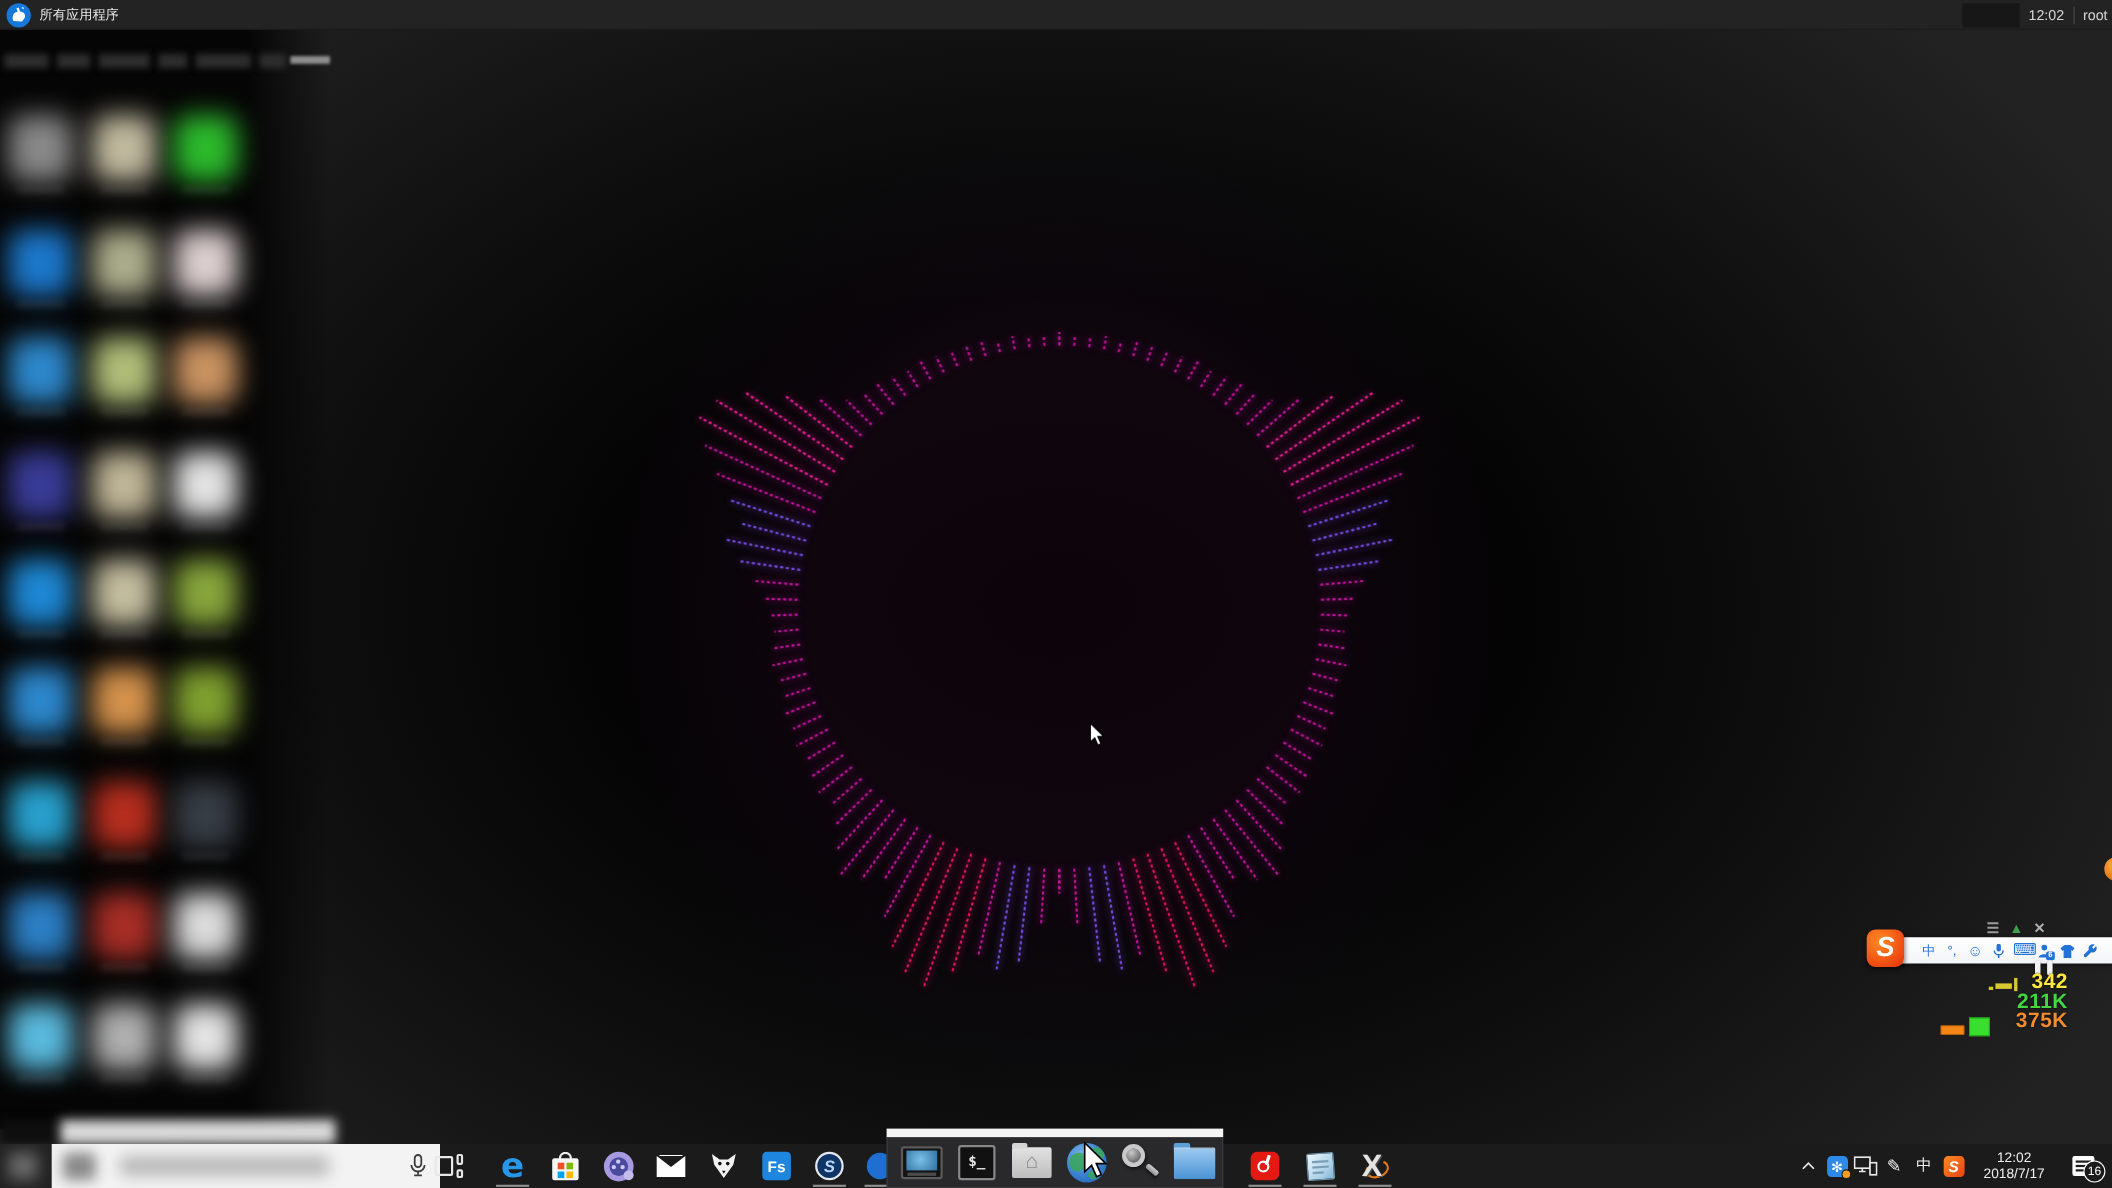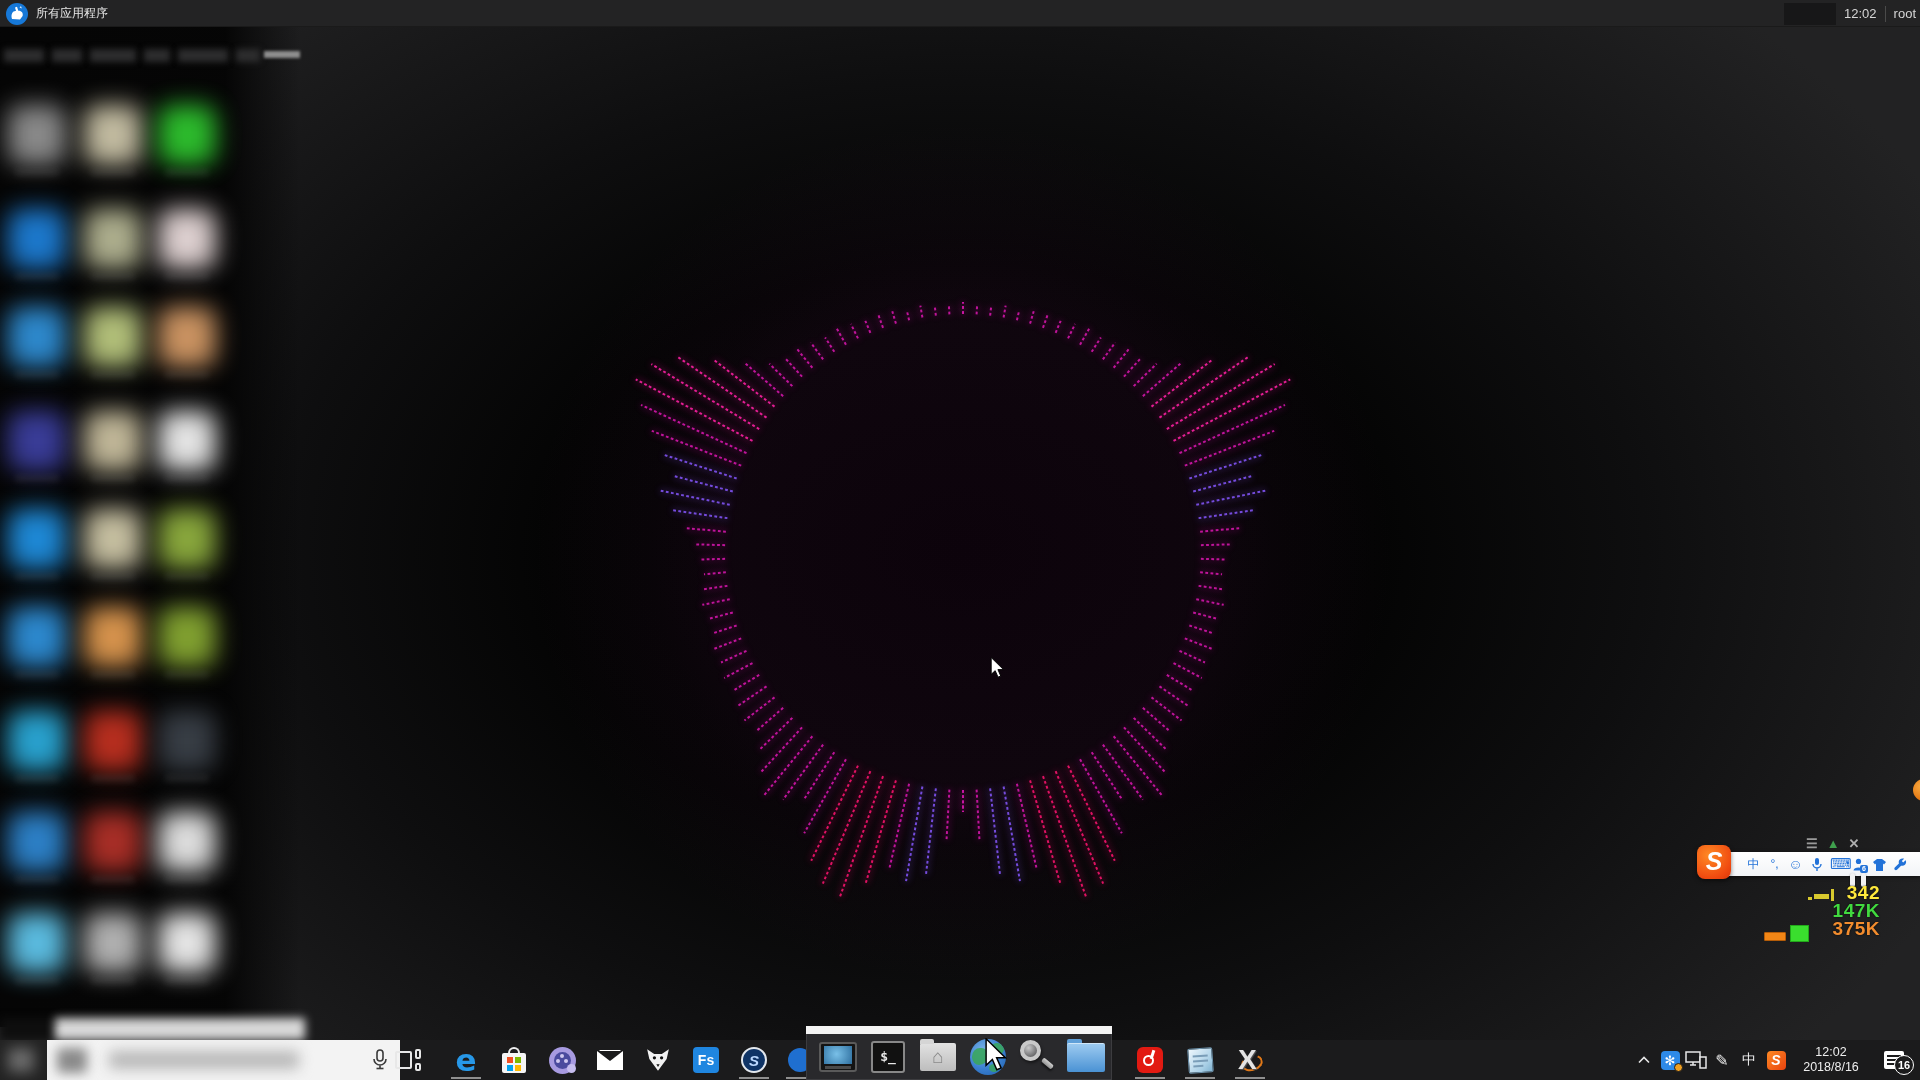--- a/index.html
+++ b/index.html
@@ -114,21 +114,21 @@
   #tview-ic .r2 { position:absolute; right:0; top:0px; width:6px; height:10px; border:2px solid #e8e8e8; border-radius:2px;}
   #tview-ic .r3 { position:absolute; right:0; bottom:0px; width:6px; height:8px; border:2px solid #e8e8e8; border-radius:2px;}
 
   
   .tray-item { position:absolute; top:0; height:40px; display:flex; align-items:center; justify-content:center; cursor:pointer; color:#eee;}
   #tray-aster { width:19px; height:19px; border-radius:4px; background:#2e8ae8; color:#fff; font-size:13px; text-align:center; line-height:19px; position:relative;}
   #tray-aster b { position:absolute; right:-3px; bottom:-2px; width:9px; height:9px; border-radius:50%; background:#f0a020; border:1px solid #1b1b1c;}
   #tray-ime { font-size:14px; }
   #tray-sogou { width:19px; height:19px; border-radius:4px; background:linear-gradient(135deg,#ff8a24,#e8420e); color:#fff; font-weight:bold; font-style:italic; font-size:14px; text-align:center; line-height:18px;}
   #tray-clock { flex-direction:column; line-height:15px; font-size:12.5px; text-align:center; }
-  #tray-notif { position:relative;font-weight:bold; }
+  #tray-notif { position:relative; }
   #notif-sq { width:20px; height:18px; background:#fff; border-radius:2px; position:relative;}
   #notif-sq i { position:absolute; left:3px; height:2px; background:#1b1b1c; }
   #notif-badge { position:absolute; right:2px; bottom:5px; width:20px; height:20px; border:1.5px solid #fff; border-radius:50%;
     background:#1b1b1c; color:#fff; font-size:11px; text-align:center; line-height:18px;}
 
   
   #dock { position:absolute; left:806px; top:1026px; width:306px; height:54px; z-index:70;}
   #dock-strip { position:absolute; left:0; top:0; width:306px; height:8px; background:#f4f4f4;}
   #dock-panel { position:absolute; left:0; top:8px; width:306px; height:46px; background:#29292c; border:1px solid #3c3c3f; border-top:none;}
   .dock-item { position:absolute; top:11px; width:44px; height:40px; display:flex; align-items:center; justify-content:center; cursor:pointer;}
@@ -520,21 +520,21 @@
   <div id="net-stats">
     <div class="stat-row">
       <span id="yicon">
           <i class="d1"></i>
           <i class="d2"></i>
           <i class="d3"></i>
         </span>
       <span class="stat-val" style="color: rgb(255, 233, 60);">342</span>
     </div>
     <div class="stat-row">
-      <span class="stat-val" style="color: rgb(65, 217, 63);">147K</span>
+      <span class="stat-val" style="color: rgb(65, 217, 63);">211K</span>
     </div>
     <div class="stat-row">
       <span class="stat-val" style="color: rgb(242, 140, 46);">375K</span>
     </div>
     <div id="oicon"></div>
     <div id="gicon"></div>
   </div>
 </div>
 
 <div id="orange-ball"></div>
@@ -657,21 +657,21 @@
     <span>✎</span>
   </div>
   <div class="tray-item" style="left:1736px;width:26px;">
     <span id="tray-ime">中</span>
   </div>
   <div class="tray-item" style="left:1763px;width:26px;">
     <div id="tray-sogou">S</div>
   </div>
   <div class="tray-item" id="tray-clock" style="left:1793px;width:76px;">
     <span>12:02</span>
-    <span>2018/8/16</span>
+    <span>2018/7/17</span>
   </div>
   <div class="tray-item" id="tray-notif" style="left:1872px;width:44px;">
     <div id="notif-sq">
       <i style="top:4px;width:14px;"></i>
         <i style="top:8px;width:14px;"></i>
         <i style="top:12px;width:9px;"></i>
     </div>
     <div id="notif-badge">16</div>
   </div>
 </div>

